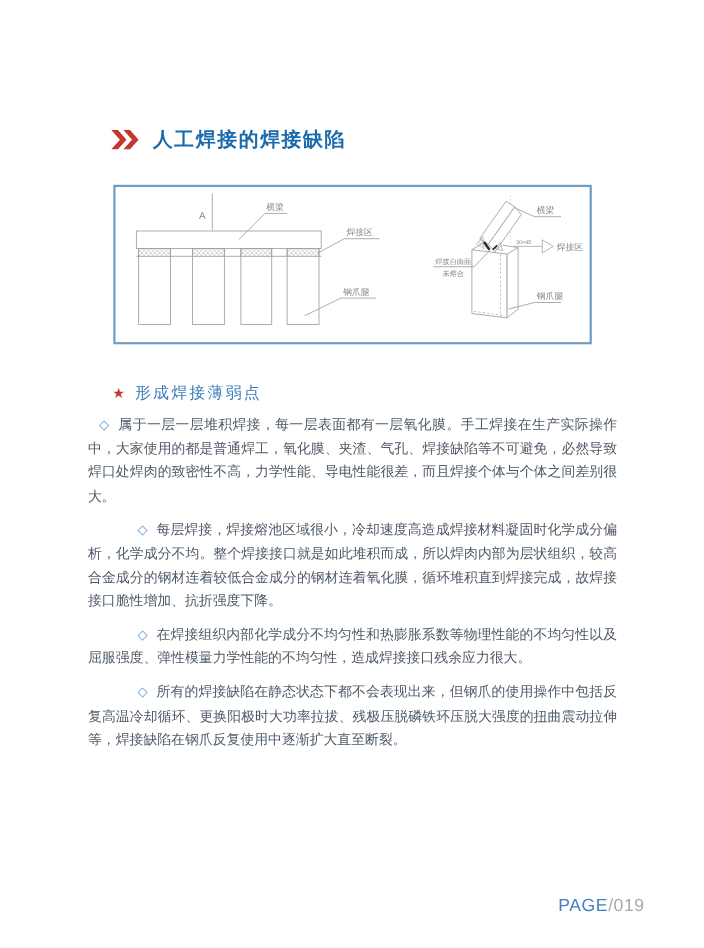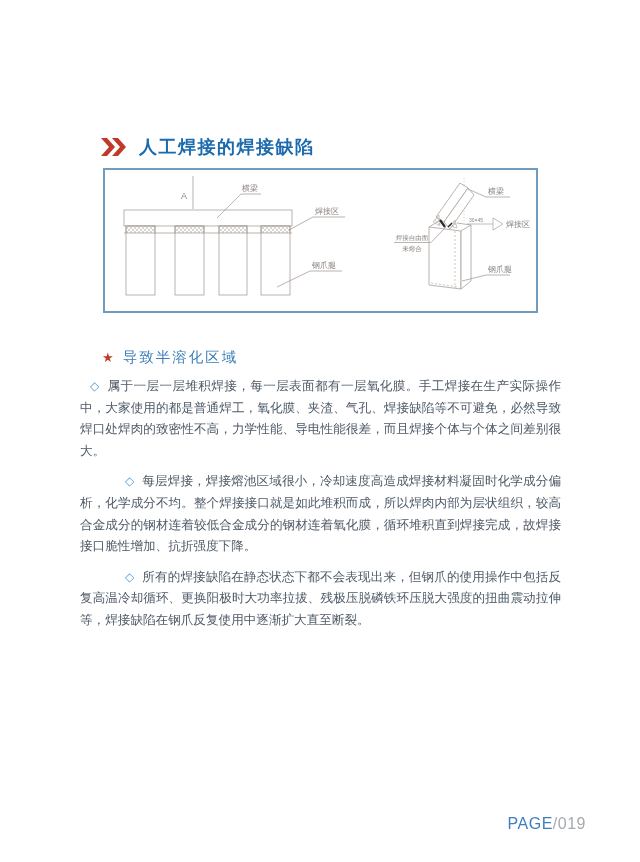--- a/index.html
+++ b/index.html
@@ -1,21 +1,21 @@
 <!DOCTYPE html>
 <html style="--title_blue: #1a6aad; --heading_blue: #3b7cb8; --accent_red: #c0392b; --body_text: #4e5a67; --bullet_blue: #5b9bd5; --box_border: #6f9dc2; --footer_blue: #3f7fbf; --footer_gray: #a6aaad;"><head>
 <meta charset="utf-8">
 <style>
   html,body{margin:0;padding:0;background:#ffffff;}
   .page{
     position:relative;width:640px;height:862px;background:#fff;overflow:hidden;
     font-family:"Liberation Sans","DejaVu Sans",sans-serif;
   }
   
-  .header{position:absolute;left:101px;top:115px;display:flex;align-items:center;gap:11px;margin-top:20px;}
+  .header{position:absolute;left:101px;top:115px;display:flex;align-items:center;gap:11px;}
   .chevron-wrap{display:flex;align-items:center;}
   .page-title{
     font-size:18px;font-weight:bold;color:var(--title_blue,#1a6aad);
     letter-spacing:1.5px;
   }
   
   .figure{
     position:absolute;left:103px;top:168px;width:431px;height:141px;
     border:2px solid var(--box_border,#6f9dc2);background:#fff;box-sizing:content-box;
   }
@@ -128,26 +128,27 @@
         <text x="401" y="57" font-size="8">焊接区</text>
         <text x="307" y="70" font-size="6.5" text-anchor="middle">焊接自由面</text>
         <text x="307" y="81" font-size="6.5" text-anchor="middle">未熔合</text>
         <text x="383" y="102" font-size="8">钢爪腿</text>
       </g>
     </svg>
   </div>
 
   <div class="section-head">
     <span class="star">★</span>
-    <span class="section-title">导致半溶化区域</span>
+    <span class="section-title">形成焊接薄弱点</span>
   </div>
 
   <div class="content">
     <p class="para first"><span class="bullet">◇</span><span>属于一层一层堆积焊接，每一层表面都有一层氧化膜。手工焊接在生产实际操作中，大家使用的都是普通焊工，氧化膜、夹渣、气孔、焊接缺陷等不可避免，必然导致焊口处焊肉的致密性不高，力学性能、导电性能很差，而且焊接个体与个体之间差别很大。</span></p>
     <p class="para"><span class="bullet">◇</span><span>每层焊接，焊接熔池区域很小，冷却速度高造成焊接材料凝固时化学成分偏析，化学成分不均。整个焊接接口就是如此堆积而成，所以焊肉内部为层状组织，较高合金成分的钢材连着较低合金成分的钢材连着氧化膜，循环堆积直到焊接完成，故焊接接口脆性增加、抗折强度下降。</span></p>
+    <p class="para"><span class="bullet">◇</span><span>在焊接组织内部化学成分不均匀性和热膨胀系数等物理性能的不均匀性以及屈服强度、弹性模量力学性能的不均匀性，造成焊接接口残余应力很大。</span></p>
     <p class="para"><span class="bullet">◇</span><span>所有的焊接缺陷在静态状态下都不会表现出来，但钢爪的使用操作中包括反复高温冷却循环、更换阳极时大功率拉拔、残极压脱磷铁环压脱大强度的扭曲震动拉伸等，焊接缺陷在钢爪反复使用中逐渐扩大直至断裂。</span></p>
   </div>
 
   <div class="footer">
     <span class="page-label">PAGE</span><span class="page-num">/019</span>
   </div>
 
 </div>
 
 </body></html>

